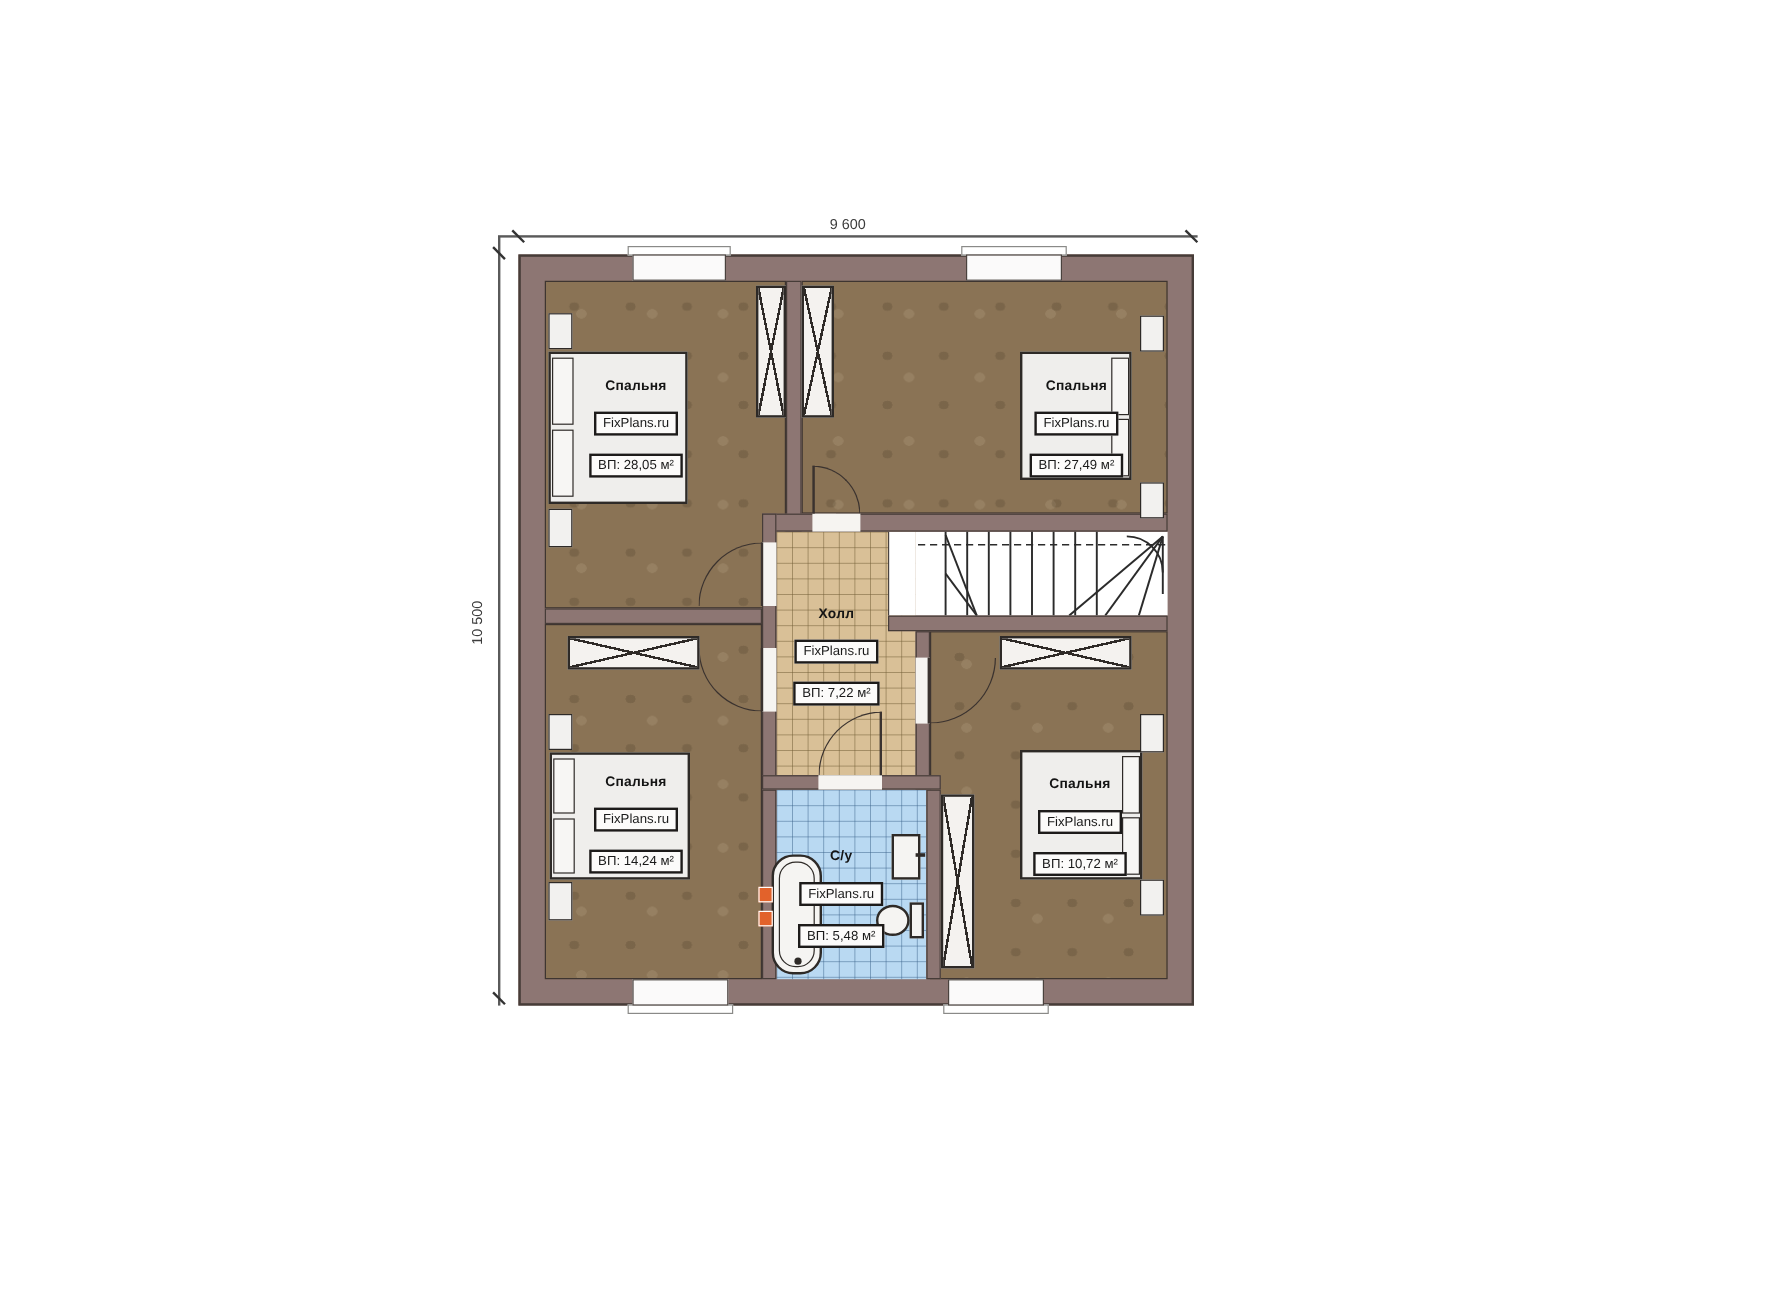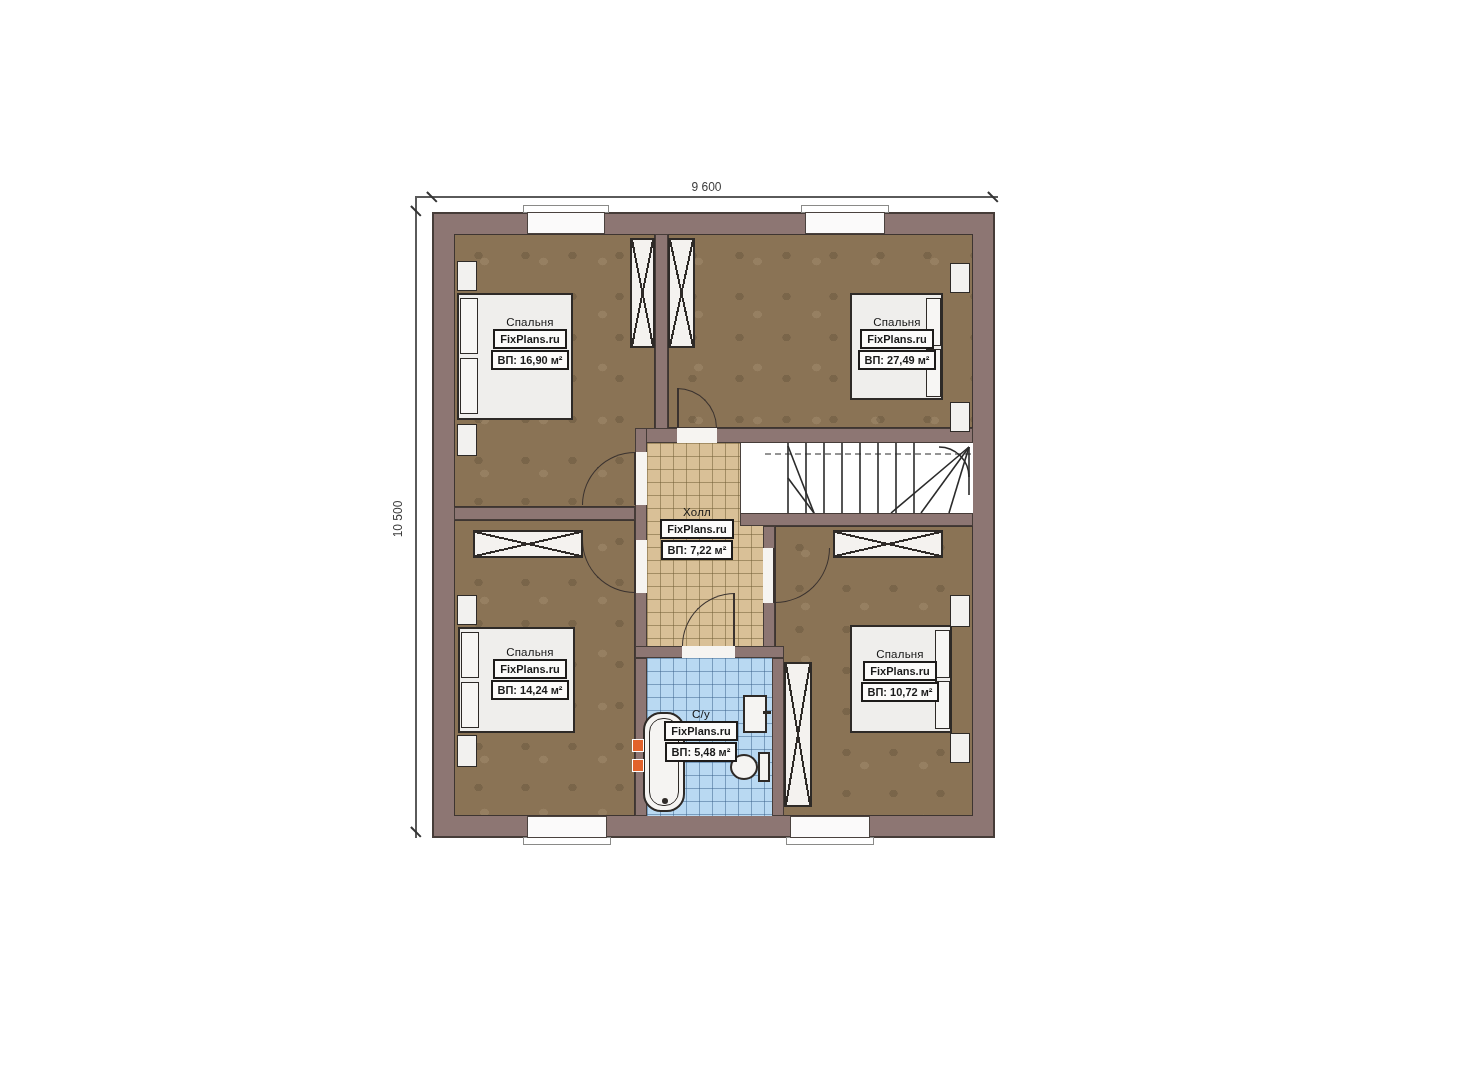--- a/index.html
+++ b/index.html
@@ -73,23 +73,23 @@
   .wc-tank { position:absolute; background:#f5f4f2; border:2px solid #2e2a27;
              box-sizing:border-box; z-index:3; }
   .wc-bowl { position:absolute; background:#f5f4f2; border:2px solid #2e2a27;
              border-radius:50%; box-sizing:border-box; z-index:3; }
   .vent { position:absolute; background:#e2622b; border:1.5px solid #ffffff;
           box-sizing:border-box; z-index:4; }
 
   
   .room-label { position:absolute; display:flex; flex-direction:column;
                 align-items:center; z-index:6; width:116px; }
-  .lbl-name { font-weight:normal; font-size:11.5px; color:#141414; letter-spacing:.2px; }
-  .lbl-box { background:#fcfbfa; border:2px solid #1d1b1a; font-weight:bold;
-             font-size:11px; color:#1a1a1a; padding:0 5px; margin-top:1px;
+  .lbl-name { font-weight:bold; font-size:11.5px; color:#141414; letter-spacing:.2px; }
+  .lbl-box { background:#fcfbfa; border:2px solid #1d1b1a; font-weight:normal;
+             font-size:11px; color:#1a1a1a; padding:0 5px; margin-top:15px;
              line-height:16px; white-space:nowrap; }
 
   
   .dim-line { position:absolute; background:#5a5a5a; z-index:1; }
   .dim-tick { position:absolute; width:14px; height:1.6px; background:#333;
               transform:rotate(45deg); z-index:2; }
   .dim-text { position:absolute; font-size:12px; color:#3c3c3c; z-index:2; }
 
   svg.stairs-lines { position:absolute; z-index:3; }
 </style>
@@ -216,21 +216,21 @@
       <div class="sink" style="left:311px; top:483px; width:24px; height:38px;"></div>
       <div class="faucet" style="left:331px; top:499px; width:8px; height:3px;"></div>
       <div class="wc-tank" style="left:326px; top:540px; width:12px; height:30px;"></div>
       <div class="wc-bowl" style="left:298px; top:542px; width:28px; height:26px;"></div>
       <div class="vent" style="left:200px; top:527px; width:12px; height:13px;"></div>
       <div class="vent" style="left:200px; top:547px; width:12px; height:13px;"></div>
 
       <div class="room-label" style="left:40px; top:104px;">
         <div class="lbl-name">Спальня</div>
         <div class="lbl-box">FixPlans.ru</div>
-        <div class="lbl-box">ВП: 16,90 м²</div>
+        <div class="lbl-box">ВП: 28,05 м²</div>
       </div>
       <div class="room-label" style="left:407px; top:104px;">
         <div class="lbl-name">Спальня</div>
         <div class="lbl-box">FixPlans.ru</div>
         <div class="lbl-box">ВП: 27,49 м²</div>
       </div>
       <div class="room-label" style="left:40px; top:434px;">
         <div class="lbl-name">Спальня</div>
         <div class="lbl-box">FixPlans.ru</div>
         <div class="lbl-box">ВП: 14,24 м²</div>

